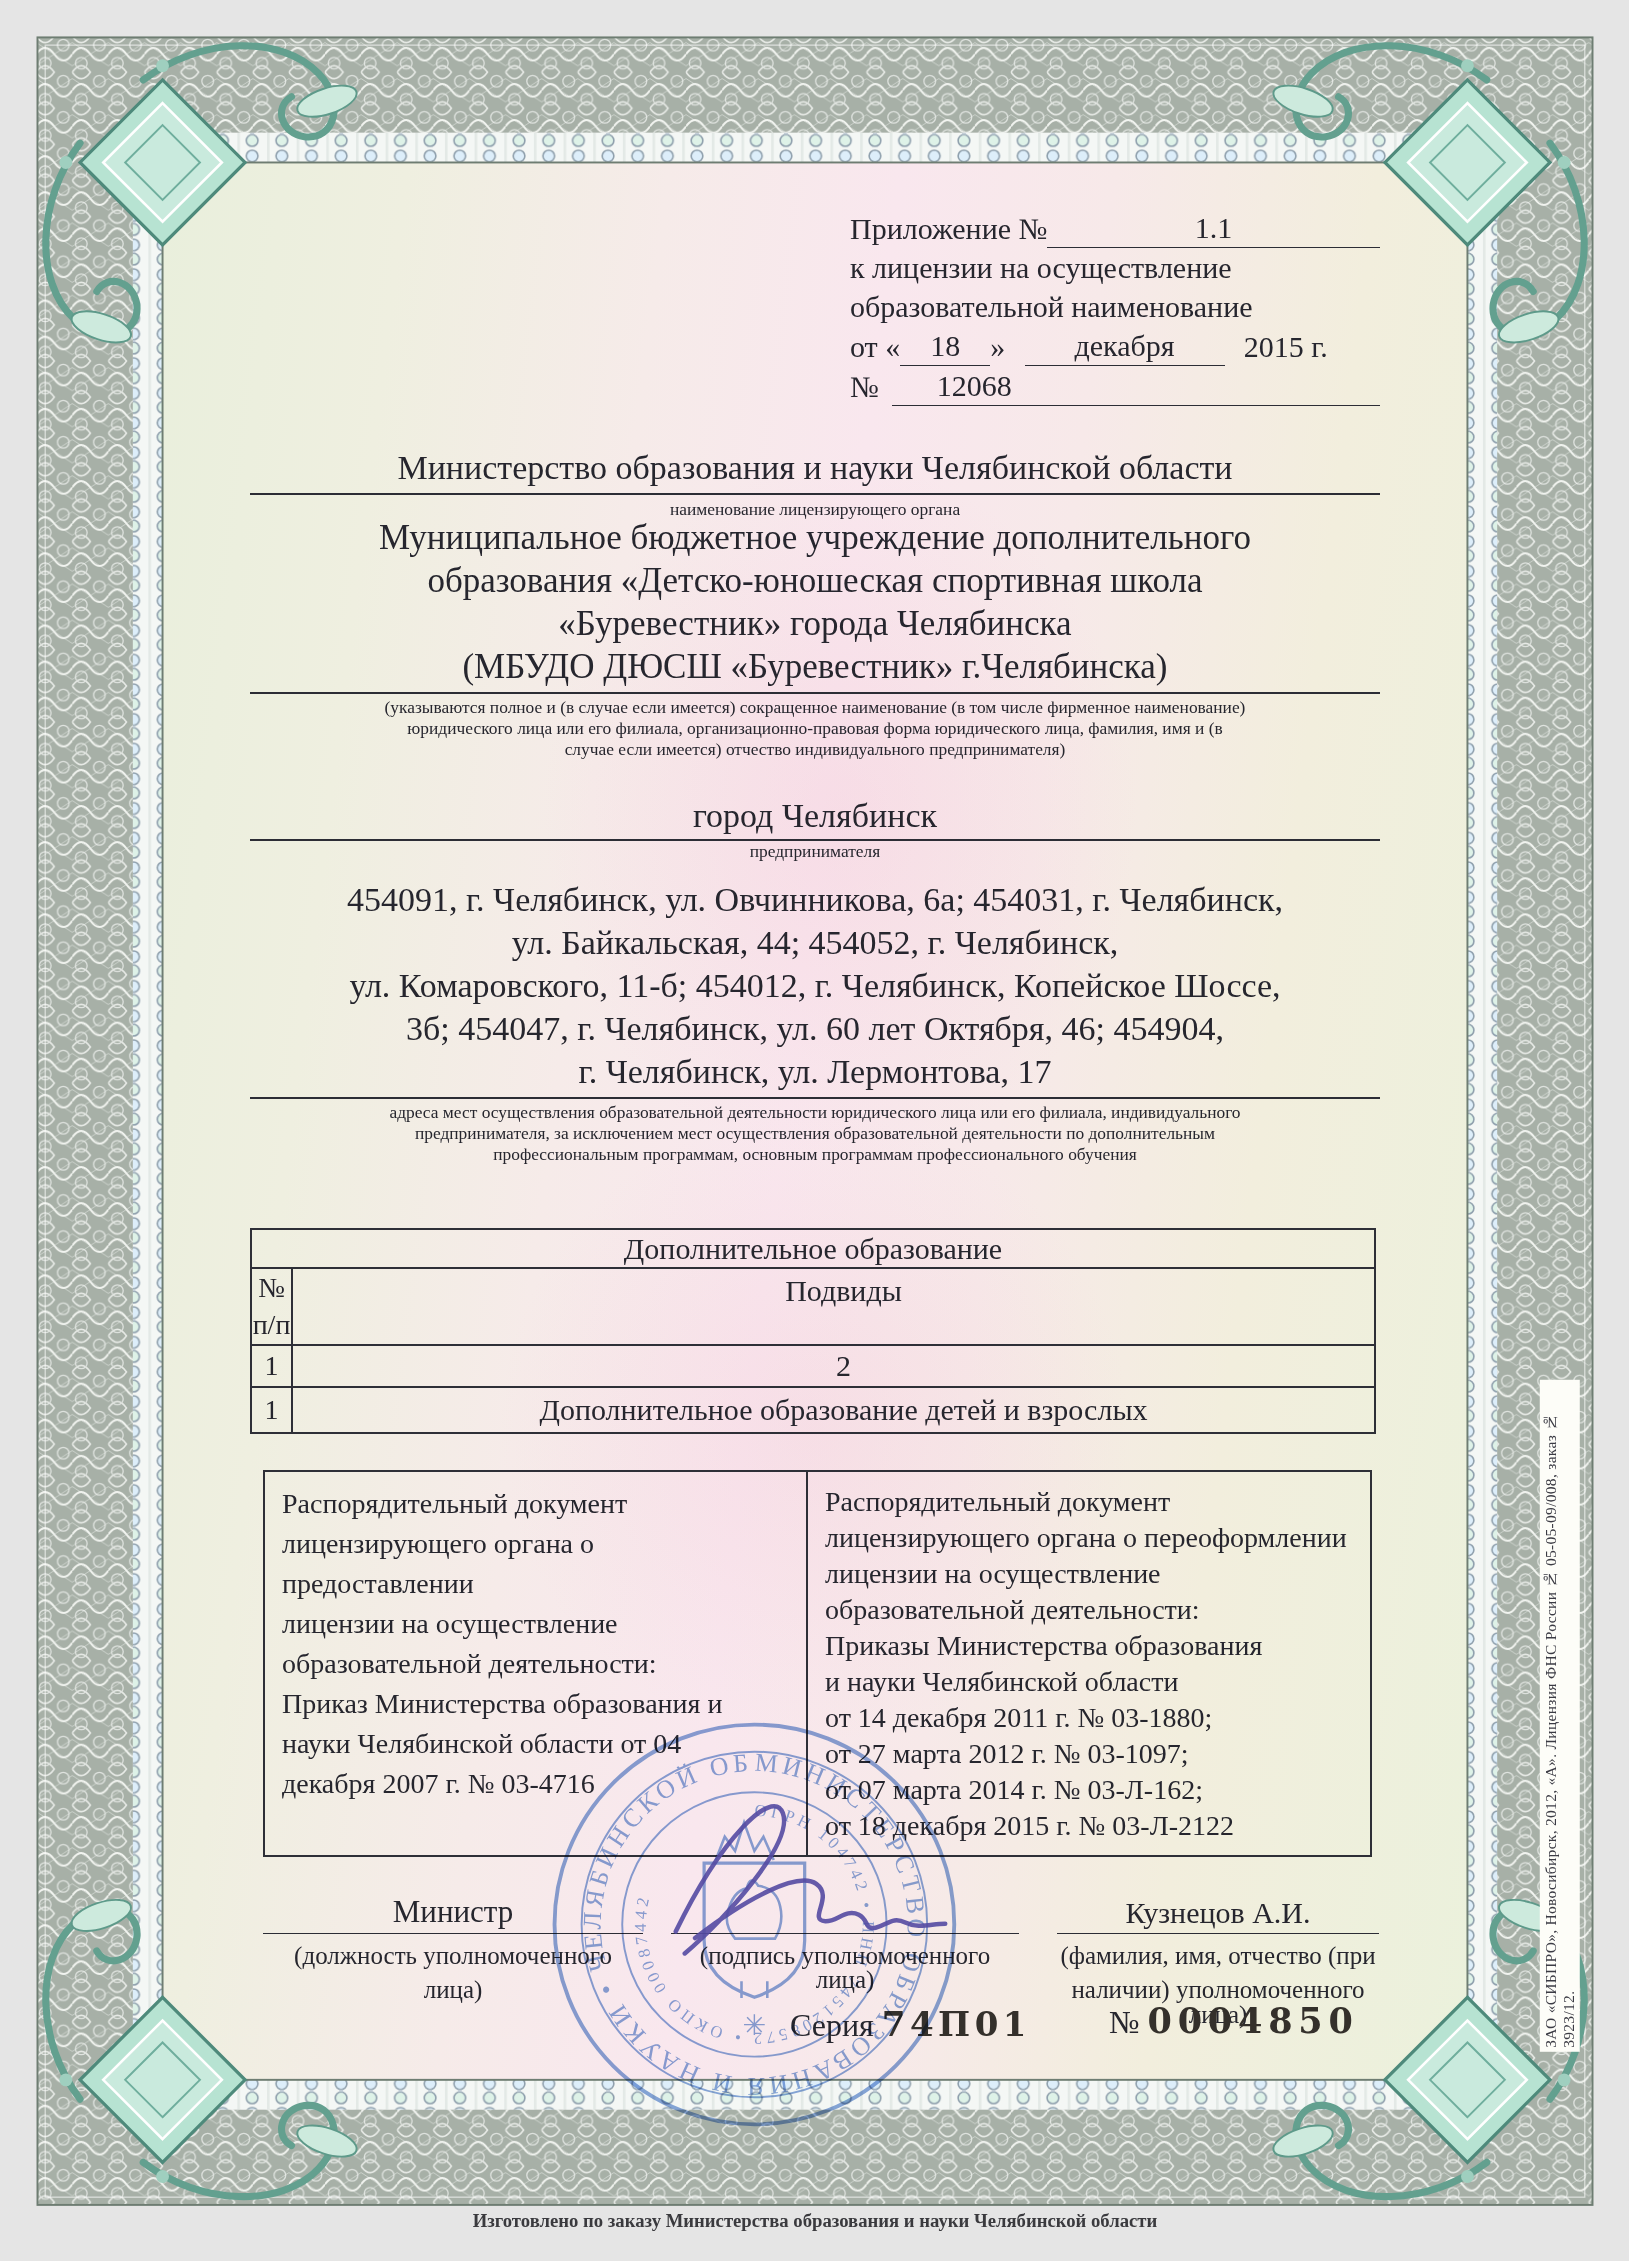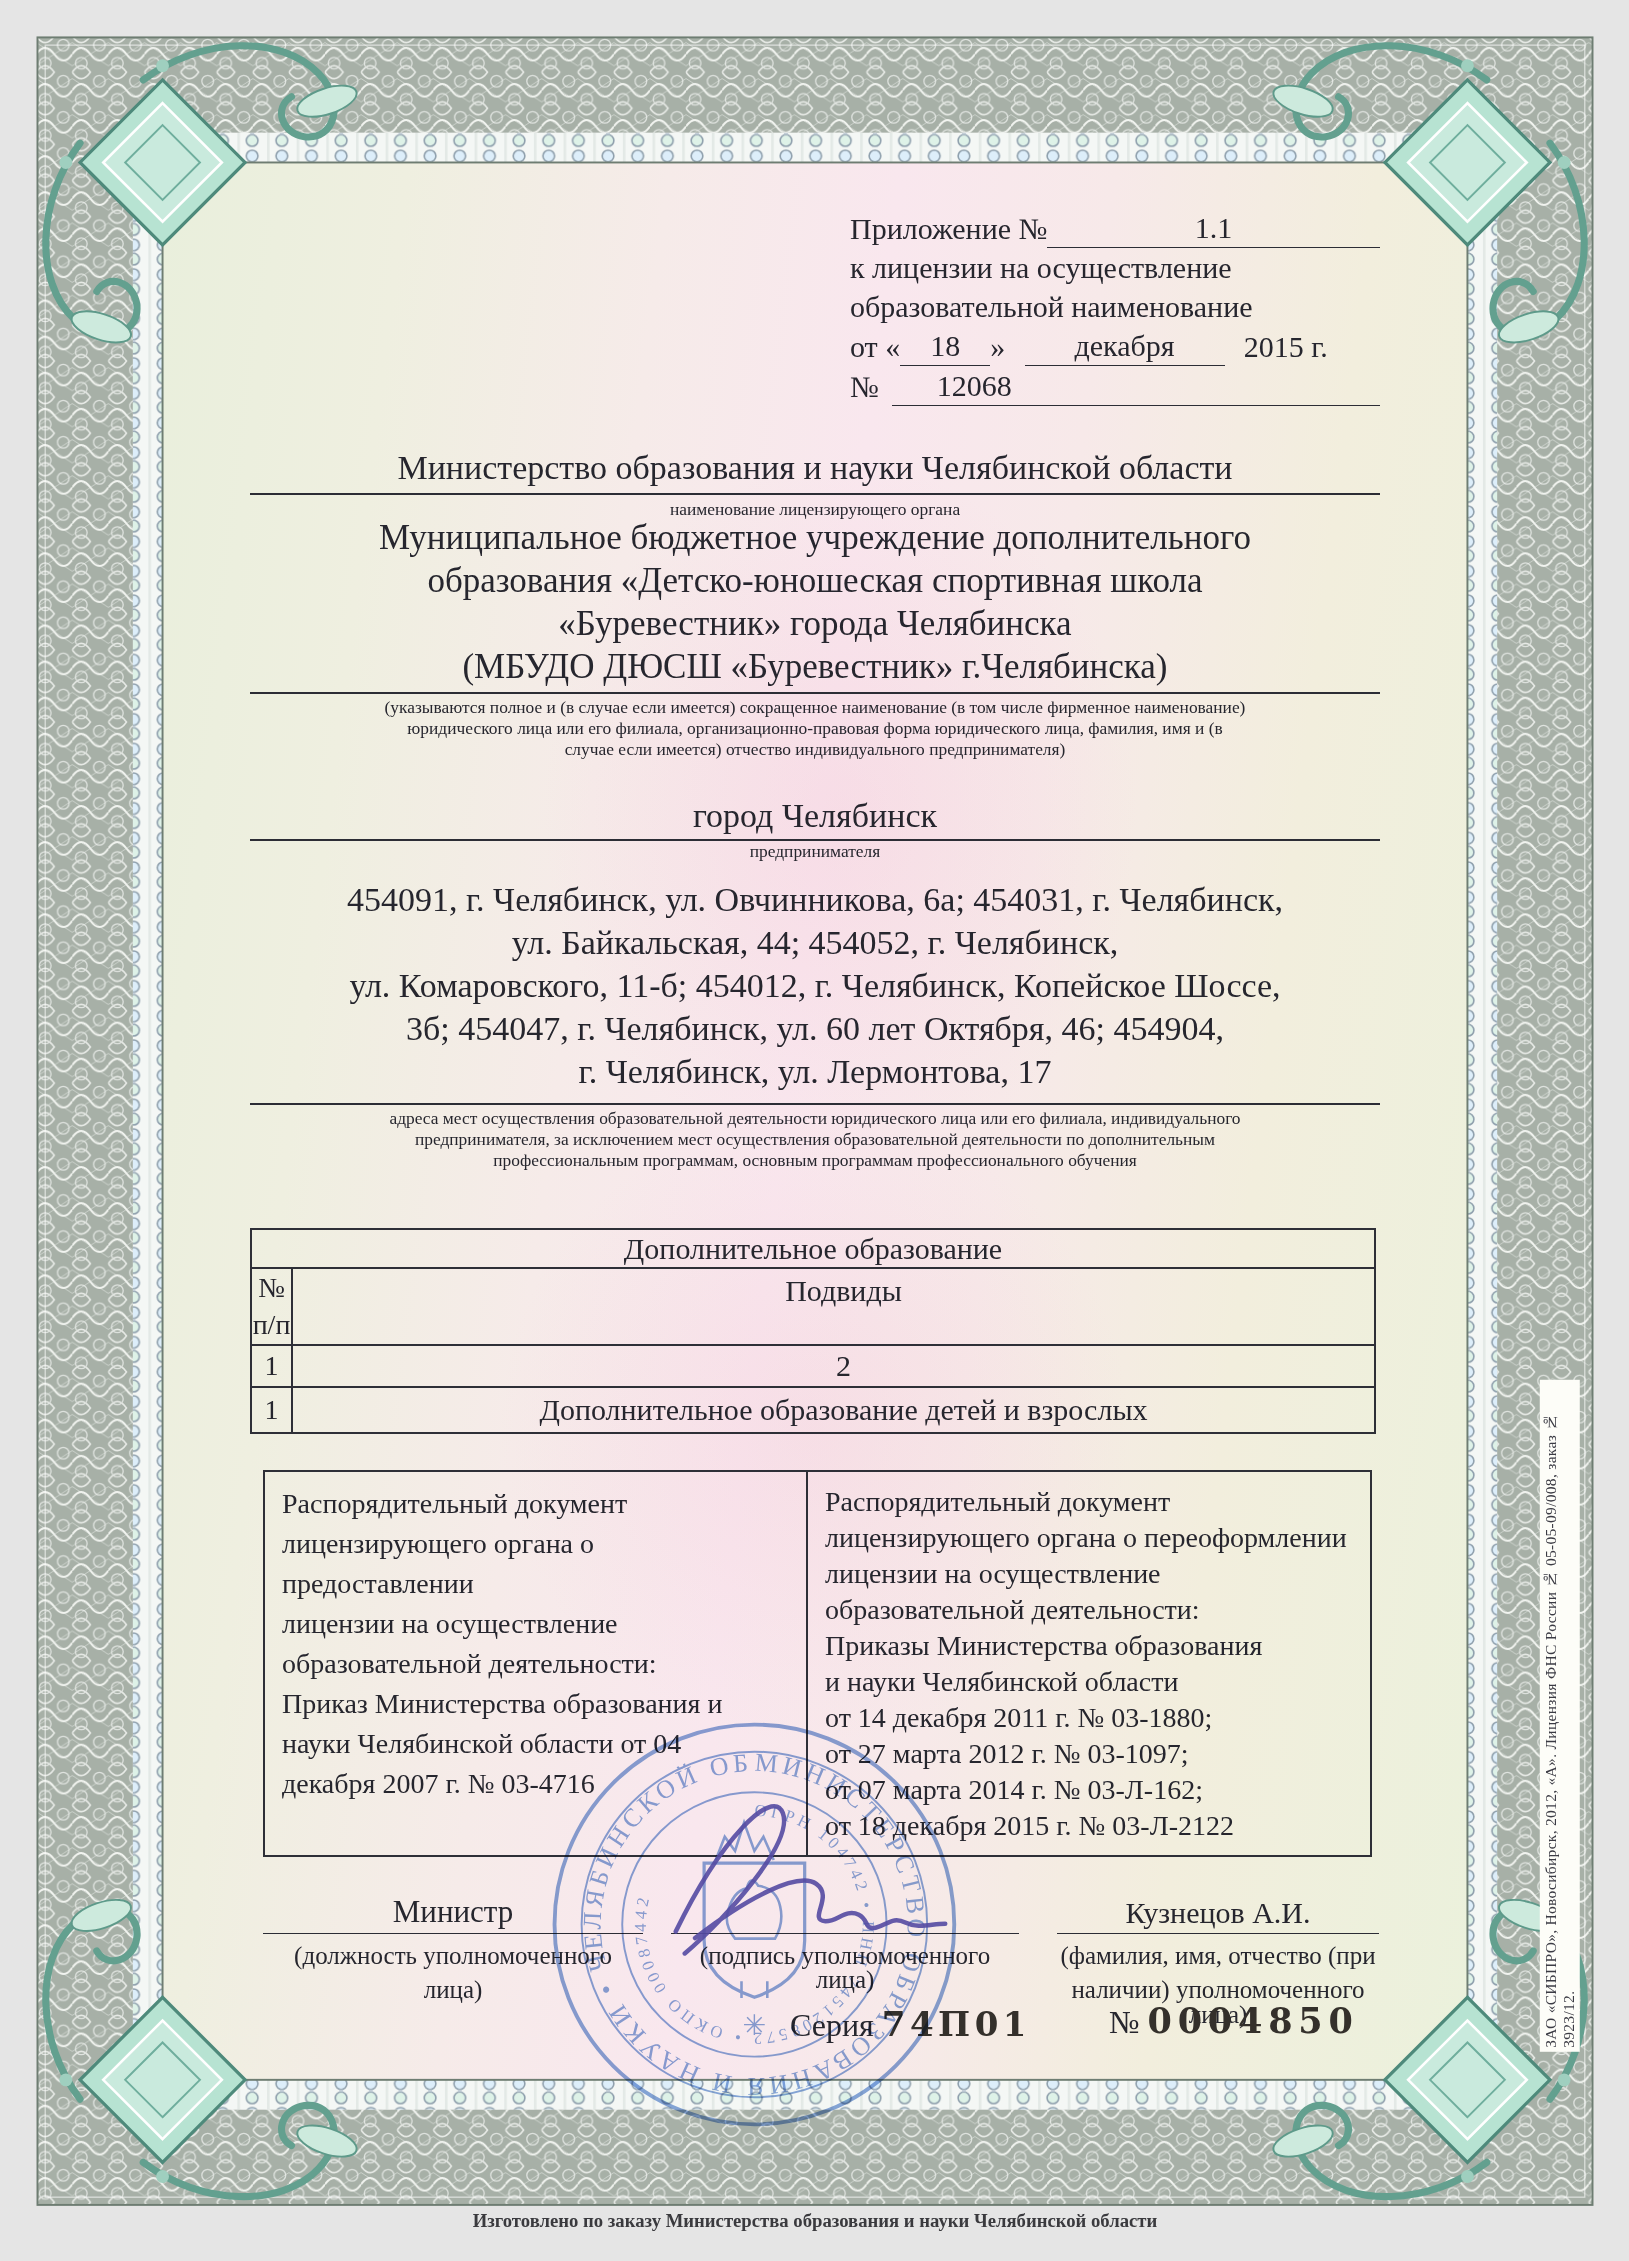--- a/index.html
+++ b/index.html
@@ -156,21 +156,21 @@
     <div class="ministry center rule">Министерство образования и науки Челябинской области</div>
     <div class="small center" style="margin-top:3.9px;">наименование лицензирующего органа</div>
   </div>
 
   <div class="abs" style="left:250px;top:796px;width:1130px;">
     <div class="locline center rule">город Челябинск</div>
     <div class="small center">предпринимателя</div>
   </div>
 
   <div class="abs" style="left:250px;top:878px;width:1130px;">
-    <div class="rule" style="padding-bottom:10px;">
+    <div class="rule" style="padding-bottom:4px;">
       <div class="addrline center">454091, г. Челябинск, ул. Овчинникова, 6а; 454031, г. Челябинск,</div>
       <div class="addrline center">ул. Байкальская, 44; 454052, г. Челябинск,</div>
       <div class="addrline center">ул. Комаровского, 11-б; 454012, г. Челябинск, Копейское Шоссе,</div>
       <div class="addrline center">3б; 454047, г. Челябинск, ул. 60 лет Октября, 46; 454904,</div>
       <div class="addrline center">г. Челябинск, ул. Лермонтова, 17</div>
     </div>
     <div class="small center" style="margin-top:3.2px;">адреса мест осуществления образовательной деятельности юридического лица или его филиала, индивидуального</div>
     <div class="small center">предпринимателя, за исключением мест осуществления образовательной деятельности по дополнительным</div>
     <div class="small center">профессиональным программам, основным программам профессионального обучения</div>
   </div>

